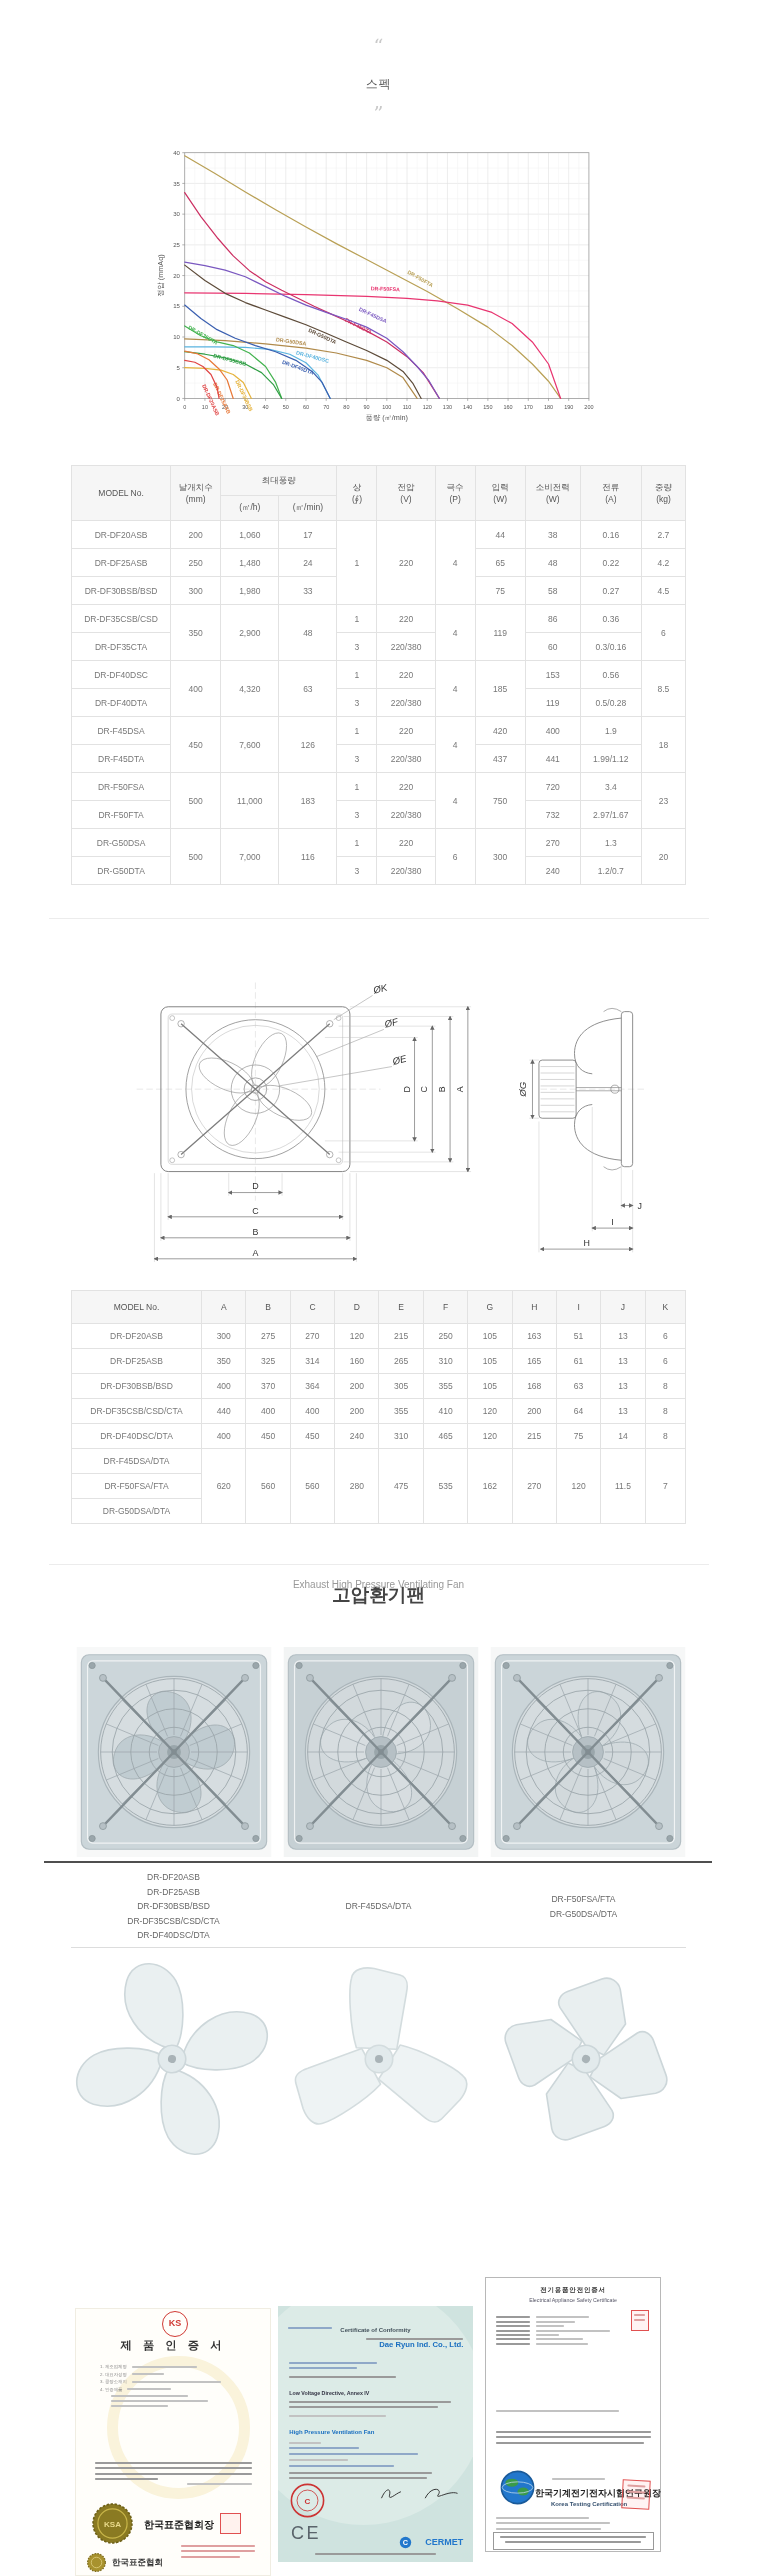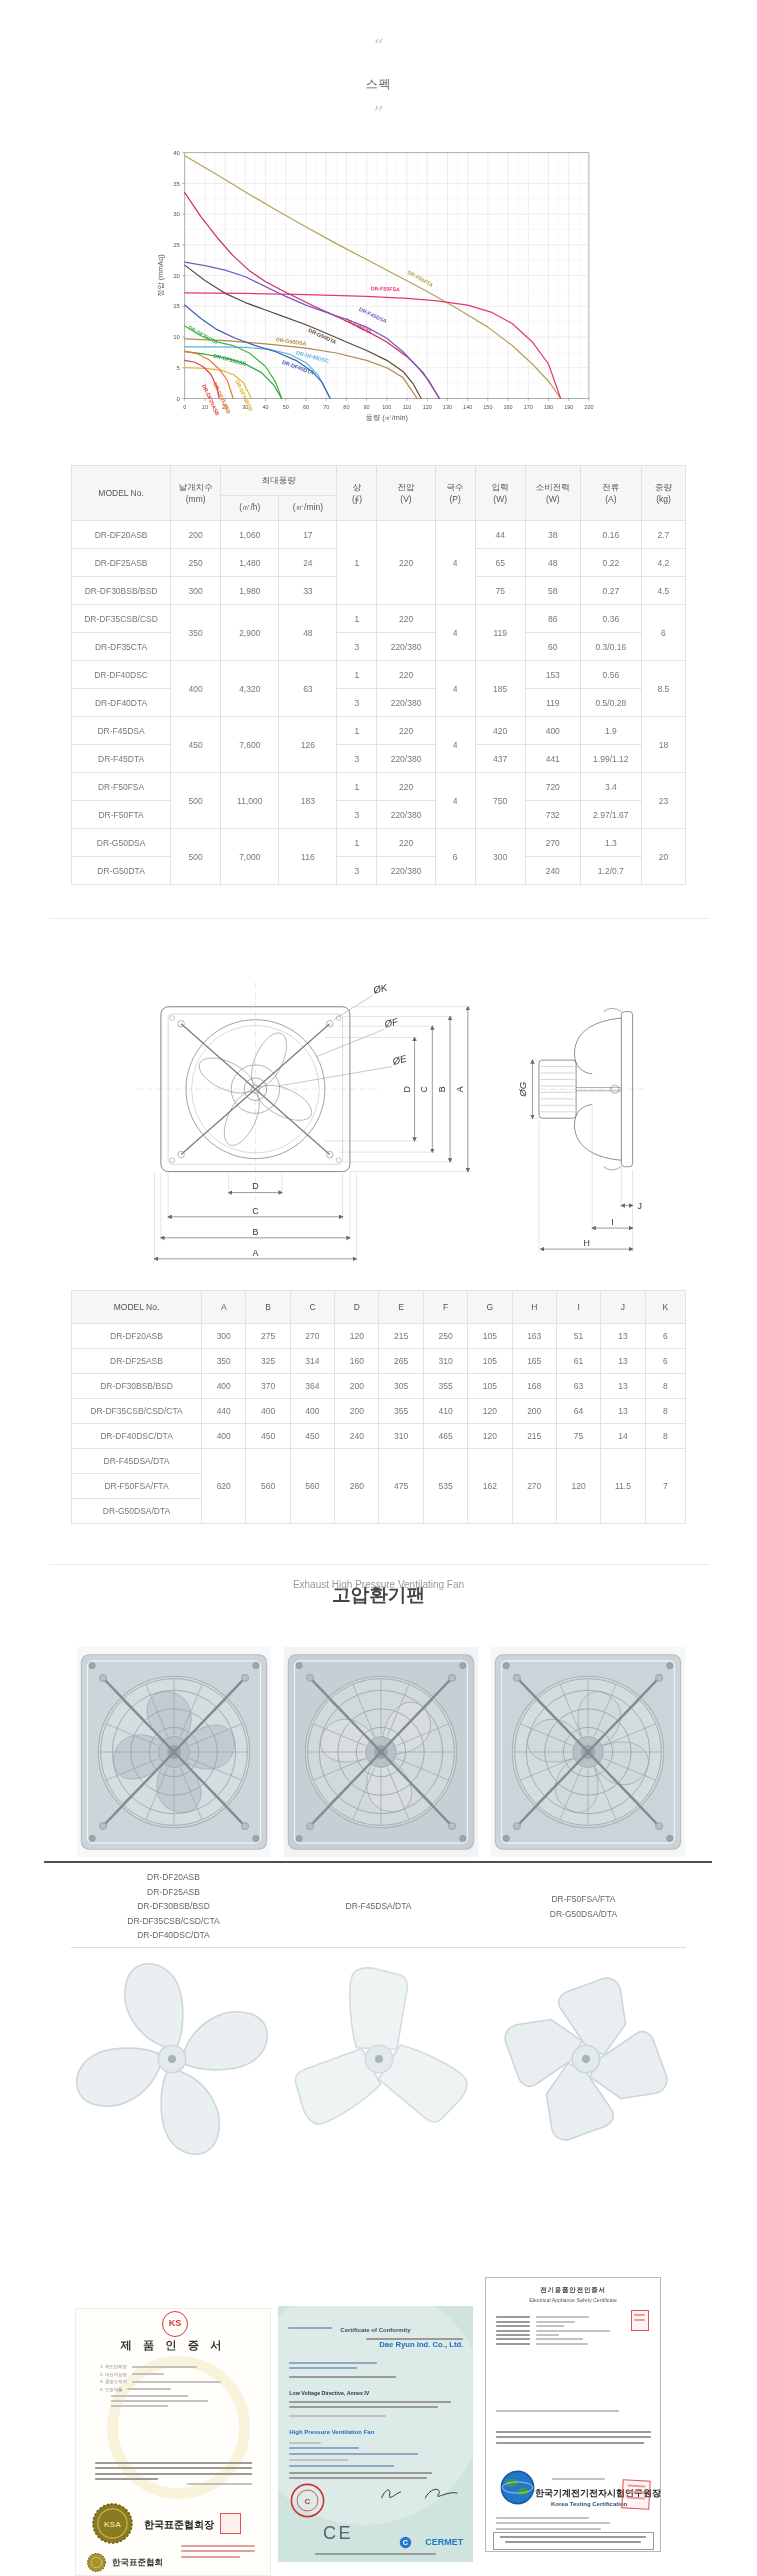--- a/index.html
+++ b/index.html
@@ -46,21 +46,21 @@
   .wm{position:absolute;border:11.3px solid #faf3db;border-radius:50%;width:121px;height:121px;}
   .issuer-ks{font-size:10px;font-weight:700;color:#222;}
   .stamp{box-sizing:border-box;border:1.6px solid #e05050;background:rgba(255,90,90,.07);}
   .ks-footer{font-size:8.5px;font-weight:700;color:#333;}
   .cert-ce{background:#cfe3df;overflow:hidden;}
   .ce-ellipse{position:absolute;width:243px;height:243px;border-radius:50%;background:#dcebe7;}
   .ce-conf{font-size:6px;font-weight:700;color:#44525c;text-align:center;}
   .ce-company{font-size:7.7px;font-weight:700;color:#1a6fc0;}
   .ce-directive{font-size:5.3px;font-weight:700;color:#334;}
   .ce-product{font-size:6px;font-weight:700;color:#1a6fc0;}
-  .ce-mark{font-size:18px;color:#5a646b;letter-spacing:2.4px;font-weight:400;margin-left:32px;}
+  .ce-mark{font-size:18px;color:#5a646b;letter-spacing:2.4px;font-weight:400;}
   .cermet-blue{font-size:9px;font-weight:700;color:#2277cc;}
   .cert-ktc{background:#fff;border:0.8px solid #b8b8b8;}
   .ktc-ko{font-size:6.5px;font-weight:700;color:#333;text-align:center;letter-spacing:0.8px;}
   .ktc-en{font-size:5.3px;color:#556;text-align:center;}
   .ktc-issuer{font-size:9px;font-weight:700;color:#222;white-space:nowrap;}
   .ktc-en2{font-size:6px;font-weight:700;color:#35506e;}
   .ktc-fieldrow{display:flex;align-items:center;margin:2.4px 0;}
   .ktc-box{border:0.8px solid #999;}
   
   .dlab{font-size:12px;font-style:italic;fill:#333;}

